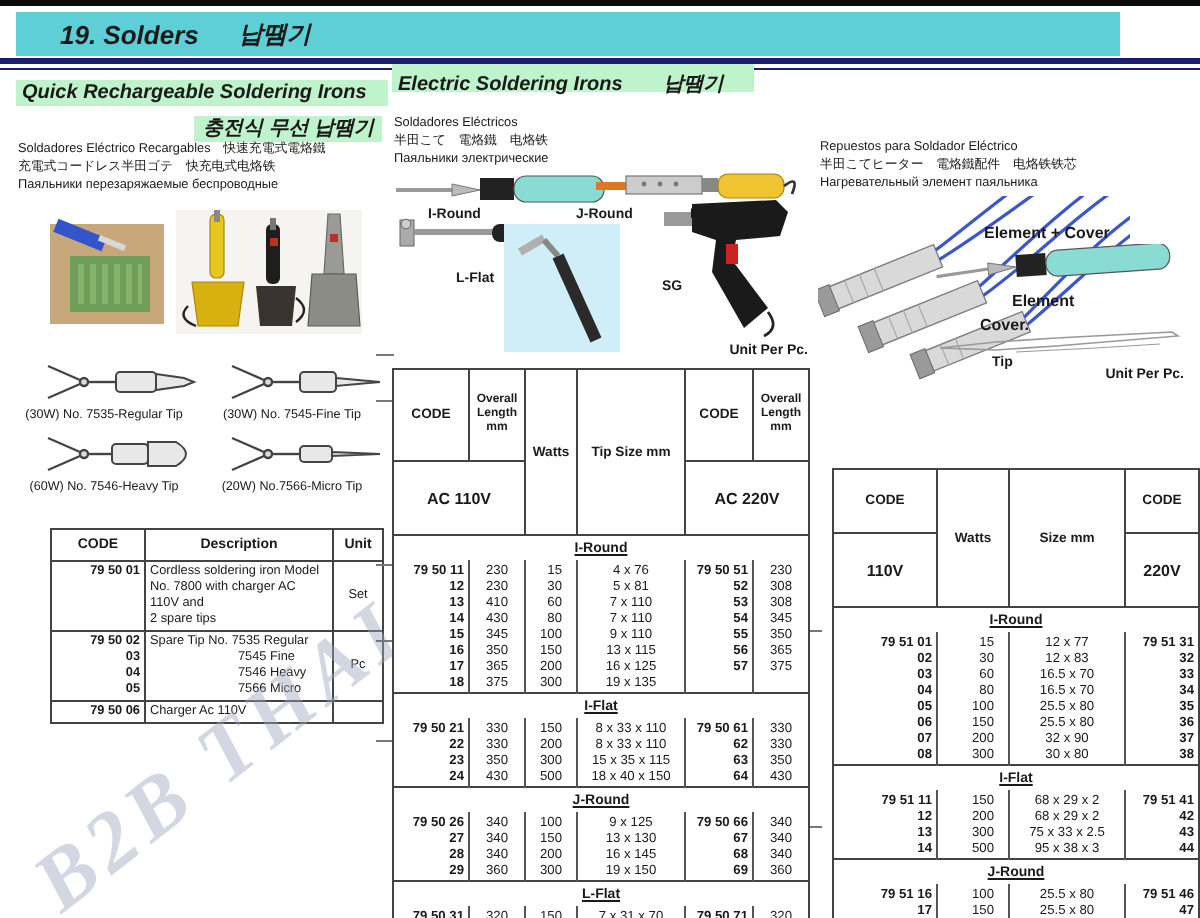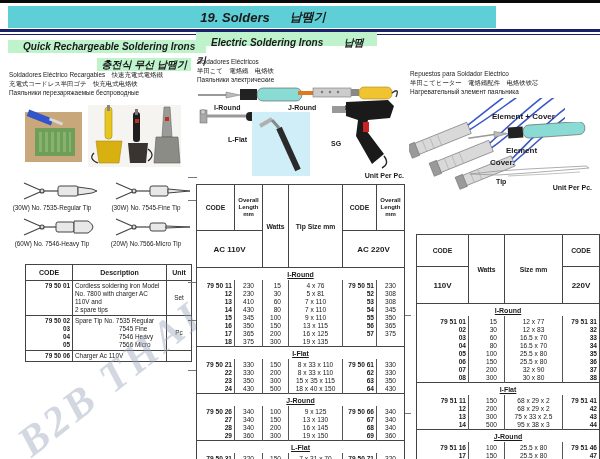--- a/index.html
+++ b/index.html
@@ -1,28 +1,28 @@
 <!DOCTYPE html>
 <html><head>
 <meta charset="utf-8">
 <style>
   html,body{margin:0;padding:0;background:#9a9a9a;}
   #page{position:relative;width:600px;height:459px;background:#ffffff;overflow:hidden;
         font-family:"Liberation Sans","DejaVu Sans",sans-serif;color:#1a1a1a;}
   .abs{position:absolute;}
   
   #top-strip{left:0;top:0;width:600px;height:3px;background:#0a0a0a;}
-  #title-bar{left:8px;top:6px;width:488px;height:22px;background:#5ecfd6;display:flex;align-items:center;justify-content:center;}
+  #title-bar{left:8px;top:6px;width:552px;height:22px;background:#5ecfd6;display:flex;align-items:center;}
   #title-bar .t1{font-style:italic;font-weight:bold;font-size:13px;margin-left:22px;}
   #title-bar .t2{font-style:italic;font-weight:bold;font-size:12px;margin-left:20px;}
   #rule1{left:0;top:29px;width:600px;height:3px;background:#1b2168;}
   #rule2{left:0;top:34px;width:600px;height:1px;background:#1b2168;}
   
   .green{background:#bff3cc;}
-  .sec-title{font-style:italic;font-weight:bold;font-size:10px;line-height:13px;padding-left:15px;white-space:nowrap;}
+  .sec-title{font-style:italic;font-weight:bold;font-size:10px;line-height:13px;padding-left:3px;white-space:nowrap;}
   .sec-title-kr{font-style:italic;font-weight:bold;font-size:10px;line-height:13px;padding:0 4px;}
   .subline{font-size:6.4px;line-height:9px;white-space:nowrap;}
   .unitnote{font-size:7px;font-weight:bold;text-align:right;}
   
   .cap{font-size:6.3px;text-align:center;white-space:nowrap;}
   .imglabel{font-size:7px;font-weight:bold;white-space:nowrap;}
   .eleclabel{font-size:8px;font-weight:bold;white-space:nowrap;}
   
   table{border-collapse:collapse;table-layout:fixed;}
   

